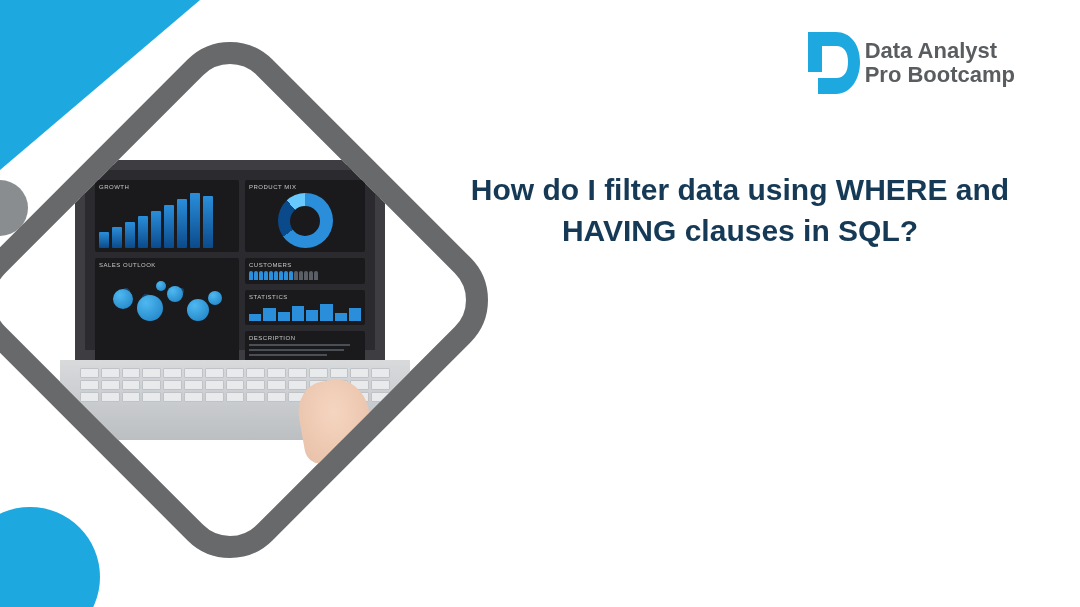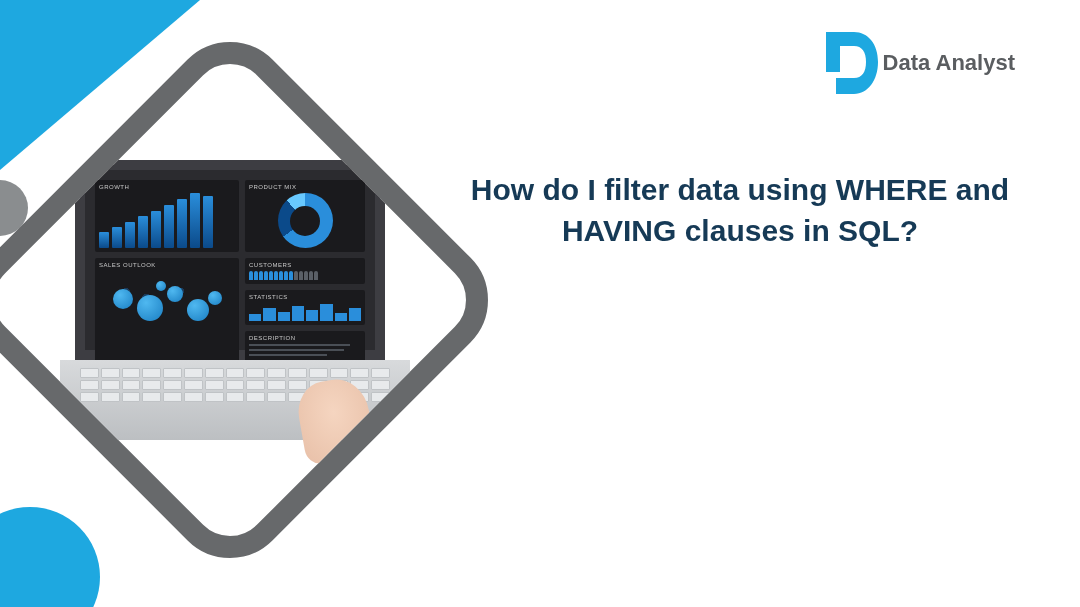--- a/index.html
+++ b/index.html
@@ -392,16 +392,17 @@
 
 <div class="logo-area">
   <div class="logo-mark">
     <svg viewBox="0 0 64 70">
       <path d="M8 4 H36 C50 4 60 16 60 34 C60 52 50 66 36 66 H18 V50 H36 C44 50 48 44 48 34 C48 24 44 18 36 18 H22 V44 L8 44 Z" fill="#1ea8e0"></path>
       <circle cx="30" cy="30" r="5" fill="#ffffff"></circle>
     </svg>
   </div>
   <div class="logo-text">
     <div>Data Analyst</div>
+    <div>Pro Bootcamp</div>
   </div>
 </div>
 
 <div class="headline">How do I filter data using WHERE and HAVING clauses in SQL?</div>
 
 </body></html>

